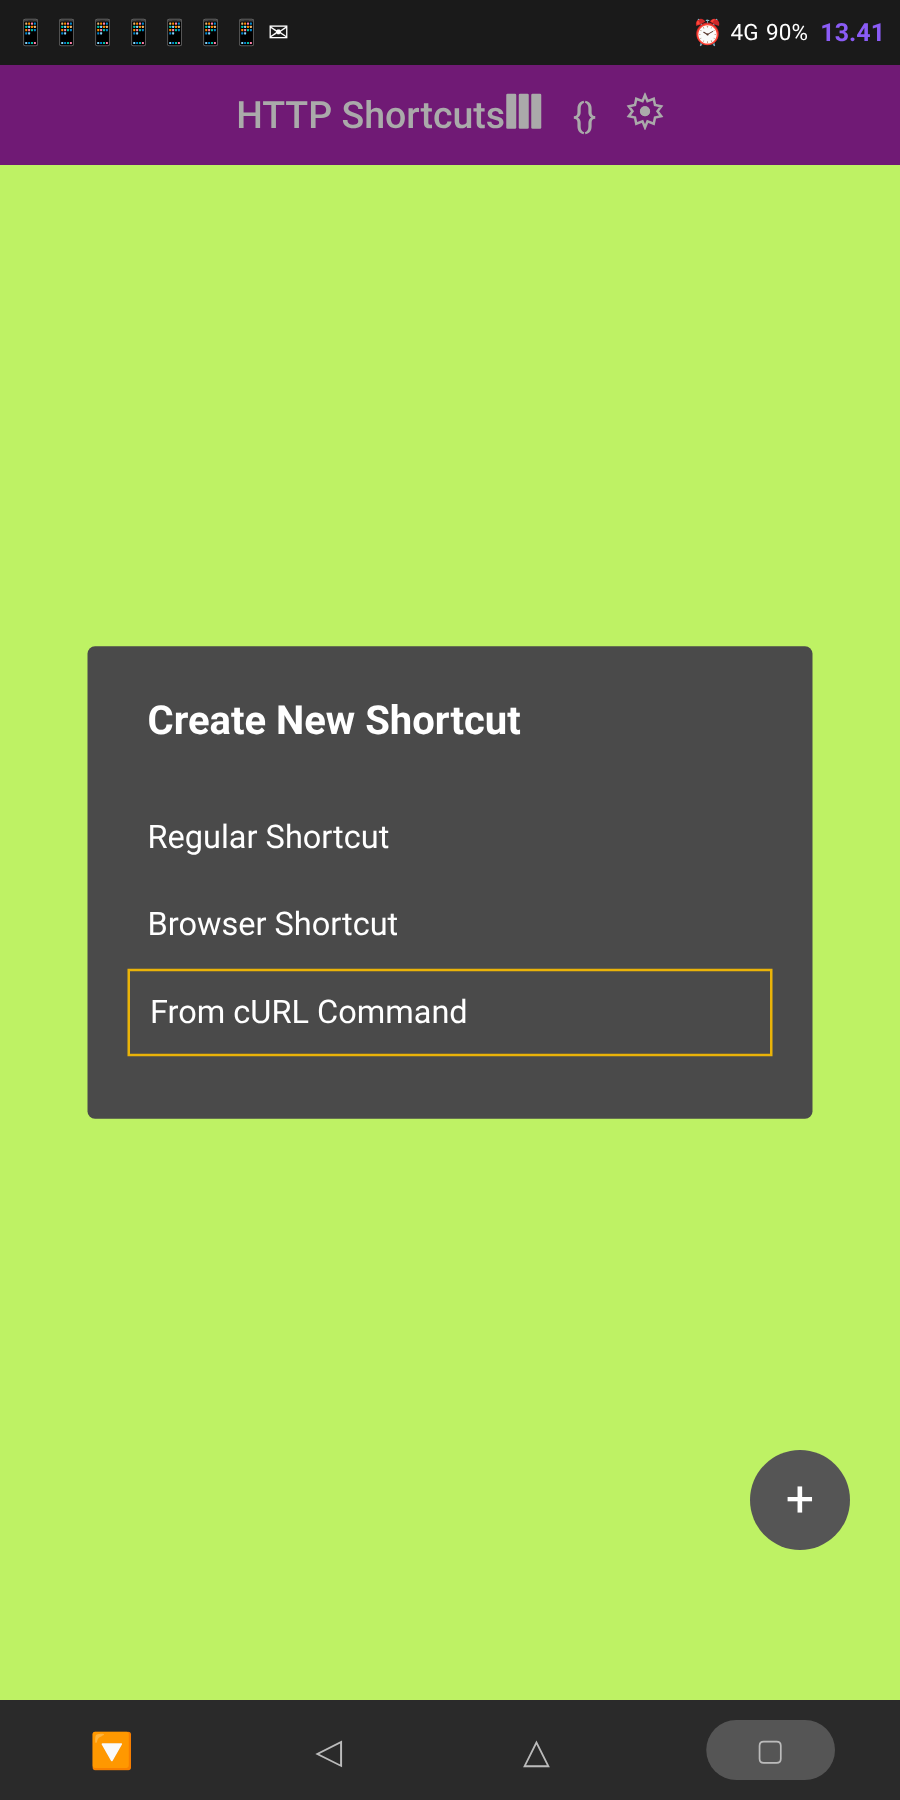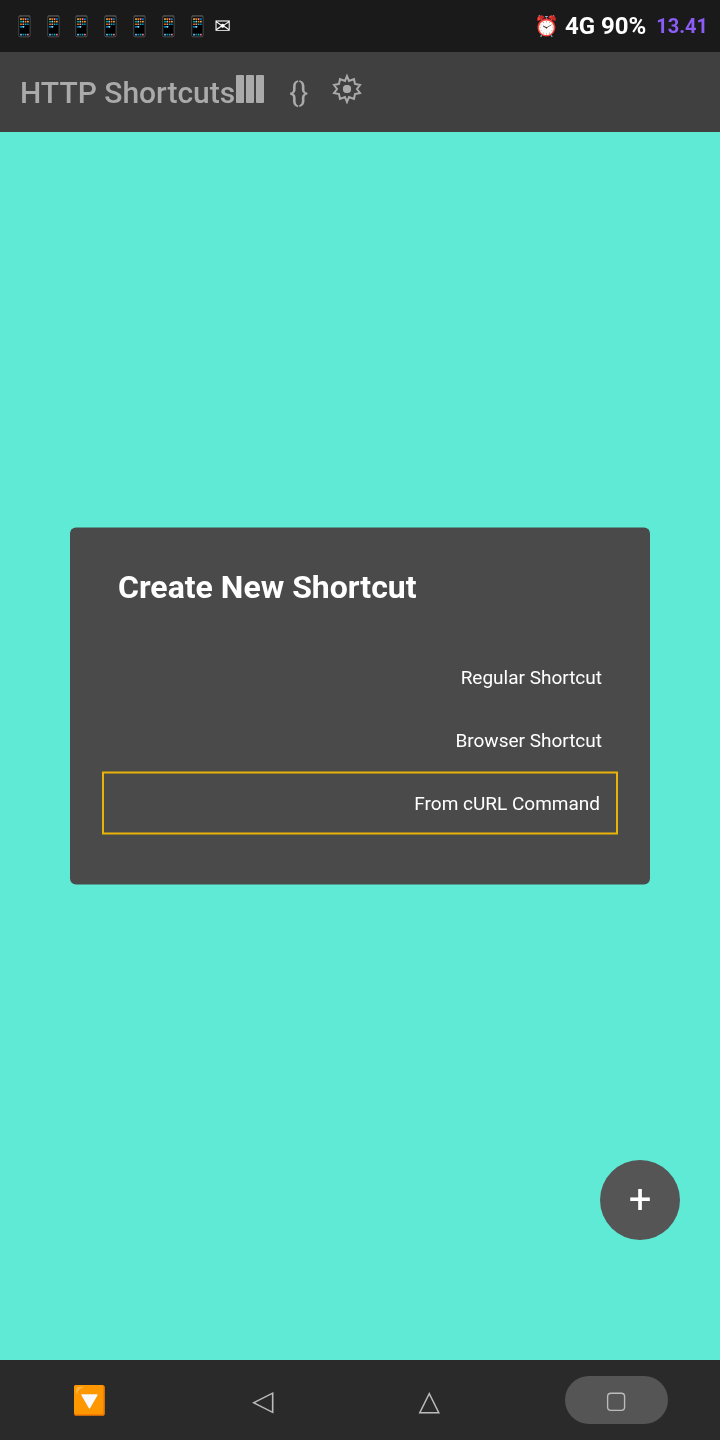--- a/index.html
+++ b/index.html
@@ -34,40 +34,39 @@
       color: #fff;
     }
     .status-bar-right {
       display: flex;
       align-items: center;
       gap: 6px;
       font-size: 18px;
       color: #fff;
     }
     .battery-text {
-      font-size: 24px;
-      color: #fff;
-      font-weight: bold;
+      font-size: 18px;
+      color: #fff;
     }
     .time-text {
       font-size: 20px;
       font-weight: bold;
       color: #8b5cf6;
       margin-left: 4px;
     }
 
     
     .app-bar {
       width: 100%;
       height: 80px;
-      background: #404040;
+      background: #701a75;
       display: flex;
       align-items: center;
       padding: 0 20px;
-      justify-content: flex-start;
+      justify-content: center;
     }
     .app-title {
       font-size: 30px;
       font-weight: 500;
       color: #aaa;
     }
     .app-bar-icons {
       display: flex;
       align-items: center;
       gap: 24px;
@@ -75,21 +74,21 @@
     .app-bar-icon {
       font-size: 26px;
       color: #aaa;
       cursor: pointer;
     }
 
     
     .main-content {
       width: 100%;
       height: calc(1440px - 52px - 80px - 80px);
-      background: #5eead4;
+      background: #bef264;
       display: flex;
       align-items: center;
       justify-content: center;
       position: relative;
     }
 
     
     .dialog {
       background: #4a4a4a;
       border-radius: 6px;
@@ -101,25 +100,24 @@
       transform: translate(-50%, -50%);
       margin-top: -40px;
     }
     .dialog-title {
       font-size: 32px;
       font-weight: bold;
       color: #fff;
       margin-bottom: 40px;
     }
     .dialog-item {
-      font-size: 19px;
+      font-size: 26px;
       color: #fff;
       padding: 20px 0;
       cursor: pointer;
-      text-align: right;
     }
     .dialog-item.highlighted {
       border: 2px solid #eab308;
       padding: 18px 16px;
       margin: 0 -16px;
     }
 
     
     .fab {
       position: absolute;

